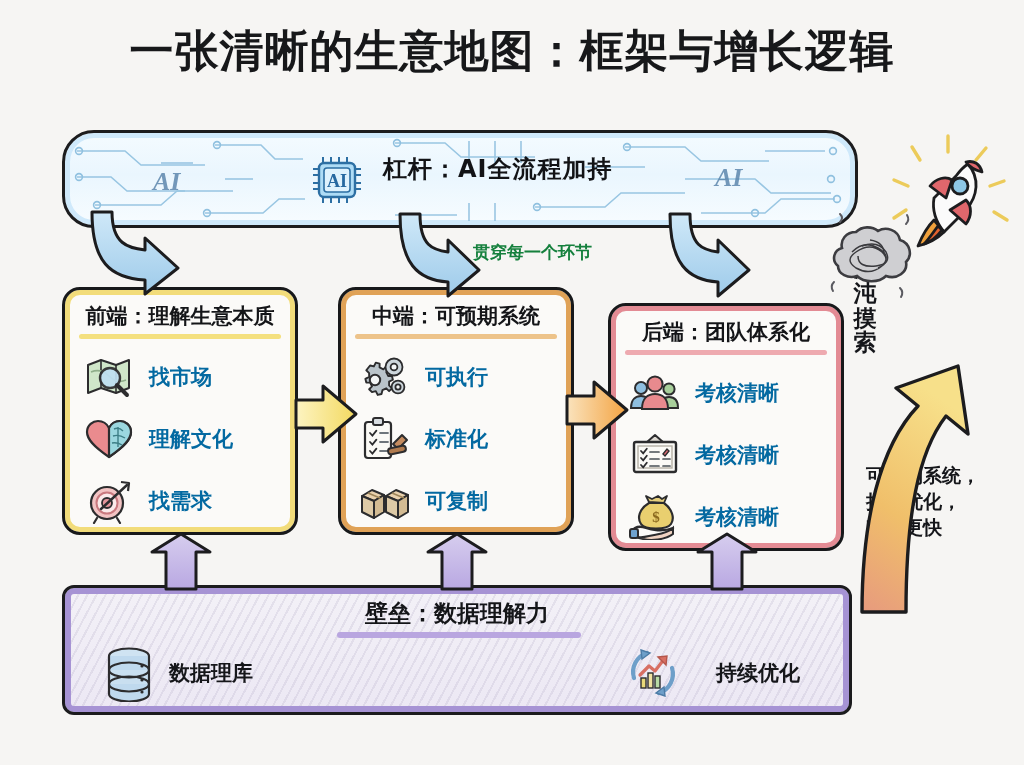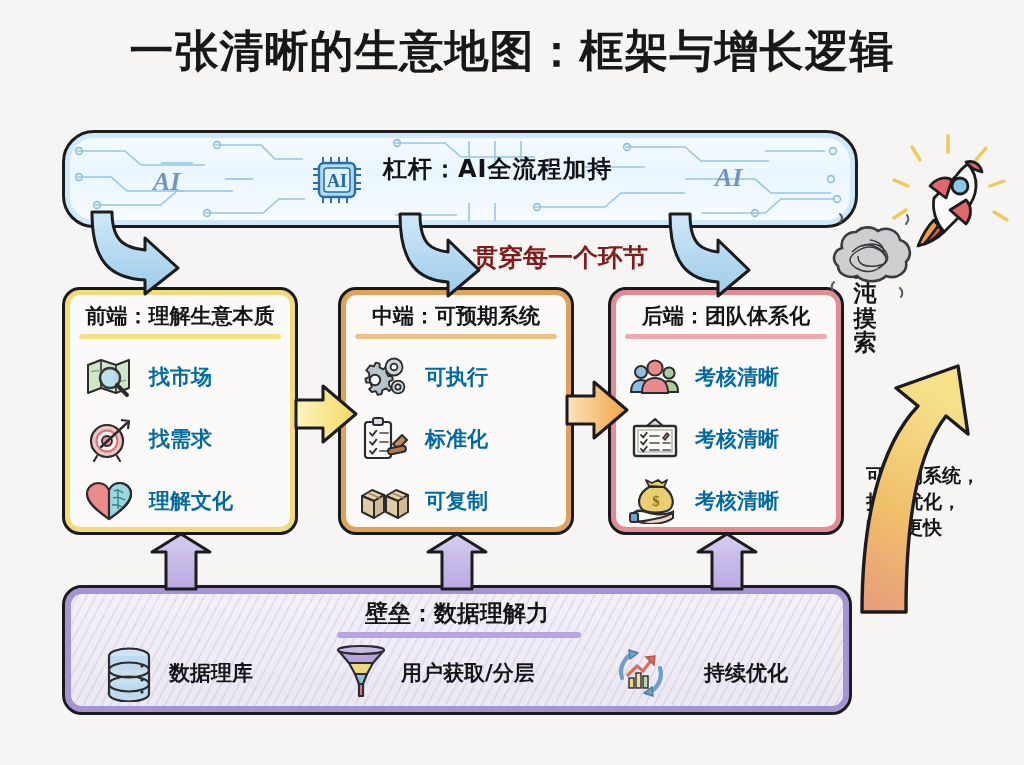--- a/index.html
+++ b/index.html
@@ -76,40 +76,40 @@
     top: 20px;
     width: 56px;
     height: 54px;
   }
 
   
   #pass-label {
     position: absolute;
     left: 473px;
     top: 241px;
-    font-size: 25px;
-    font-weight: bold;
-    color: #7f1d1d;
+    font-size: 17px;
+    font-weight: bold;
+    color: #15803d;
     white-space: nowrap;
   }
 
   
   .stage {
     position: absolute;
     top: 287px;
     width: 236px;
     height: 248px;
     border-radius: 18px;
     border: 3px solid #17181a;
     background: #fbfaf8;
     box-sizing: border-box;
   }
   #stage-1 { left: 62px;  box-shadow: inset 0 0 0 5px #f2dc7a; padding-left: 44px; }
   #stage-2 { left: 338px; box-shadow: inset 0 0 0 5px #e0a257; }
-  #stage-3 { left: 608px; box-shadow: inset 0 0 0 5px #e38b94; }
+  #stage-3 { left: 608px; box-shadow: inset 0 0 0 5px #e38b94; margin-top: 16px; }
 
   .stage-head {
     position: absolute;
     top: 12px;
     left: 0;
     width: 100%;
     text-align: center;
     font-size: 21px;
     font-weight: bold;
     color: #141518;
@@ -158,21 +158,21 @@
     white-space: nowrap;
   }
 
   
   #moat {
     position: absolute;
     left: 62px;
     top: 585px;
     width: 790px;
     height: 130px;
-    border-radius: 20px;
+    border-radius: 12px;
     border: 3px solid #1b1b1d;
     background:
       repeating-linear-gradient(118deg, rgba(255,255,255,0) 0 6px, rgba(150,140,175,.16) 6px 8px),
       linear-gradient(180deg, #f3f1f7 0%, #ece8f4 100%);
     box-shadow: inset 0 0 0 6px #a693d4;
     overflow: hidden;
     box-sizing: border-box;
     padding-left: 16px;
   }
   #moat-head {
@@ -196,21 +196,21 @@
   }
   .moat-item {
     position: absolute;
     display: flex;
     align-items: center;
     gap: 12px;
     top: 56px;
   }
   #moat-item-0 { left: 36px; }
   #moat-item-1 { left: 268px; }
-  #moat-item-2 { left: 548px; gap: 35px; }
+  #moat-item-2 { left: 560px; gap: 35px; }
   .moat-icon {
     width: 56px;
     height: 58px;
     flex: 0 0 56px;
     display: flex;
     align-items: center;
     justify-content: center;
   }
   .moat-label {
     font-size: 21px;
@@ -328,44 +328,44 @@
             <path d="M8 18 Q18 14 26 22 Q34 30 43 26" stroke="#8fae8a" stroke-width="1.6" fill="none"></path>
             <circle cx="27" cy="24" r="10" fill="#bfe0f2" stroke="#2c2c2e" stroke-width="2.4" opacity=".92"></circle>
             <path d="M34 31 L44 41" stroke="#2c2c2e" stroke-width="4" stroke-linecap="round"></path>
           </svg>
         </span>
         <span class="row-label">找市场</span>
       </div>
       <div class="row">
         <span class="row-icon">
           <svg viewBox="0 0 52 46" width="52" height="46">
-            <circle cx="24" cy="25" r="16" fill="#f2c3c3" stroke="#2c2c2e" stroke-width="2.2"></circle>
-            <circle cx="24" cy="25" r="10.5" fill="#fbeaea" stroke="#c9797f" stroke-width="2"></circle>
-            <circle cx="24" cy="25" r="5" fill="#e4959b" stroke="#2c2c2e" stroke-width="1.8"></circle>
-            <path d="M14 40 L11 45 M34 40 L37 45" stroke="#2c2c2e" stroke-width="2.2" stroke-linecap="round"></path>
-            <path d="M18 31 L44 7" stroke="#2c2c2e" stroke-width="2.4" stroke-linecap="round"></path>
-            <path d="M38 4 L46 5 L45 13" fill="none" stroke="#2c2c2e" stroke-width="2.2" stroke-linejoin="round"></path>
-          </svg>
-        </span>
-        <span class="row-label">找需求</span>
-      </div>
-      <div class="row">
-        <span class="row-icon">
-          <svg viewBox="0 0 52 46" width="52" height="46">
             <path d="M26 41 C10 30 4 23 4 16 C4 9 10 5 15 5 C20 5 24 8 26 12 C28 8 32 5 37 5 C42 5 48 9 48 16 C48 23 42 30 26 41 Z" fill="#ea8b8e" stroke="#2c2c2e" stroke-width="2.2" stroke-linejoin="round"></path>
             <path d="M26 12 C28 8 32 5 37 5 C42 5 48 9 48 16 C48 23 42 30 26 41 Z" fill="#9bd7df" stroke="#2c2c2e" stroke-width="2.2" stroke-linejoin="round"></path>
             <g stroke="#3d7e86" stroke-width="1.4" fill="none">
               <path d="M31 13 Q36 11 40 15"></path>
               <path d="M30 20 Q36 18 42 22"></path>
               <path d="M29 27 Q34 26 39 29"></path>
               <path d="M35 11 V31"></path>
             </g>
           </svg>
         </span>
         <span class="row-label">理解文化</span>
+      </div>
+      <div class="row">
+        <span class="row-icon">
+          <svg viewBox="0 0 52 46" width="52" height="46">
+            <circle cx="24" cy="25" r="16" fill="#f2c3c3" stroke="#2c2c2e" stroke-width="2.2"></circle>
+            <circle cx="24" cy="25" r="10.5" fill="#fbeaea" stroke="#c9797f" stroke-width="2"></circle>
+            <circle cx="24" cy="25" r="5" fill="#e4959b" stroke="#2c2c2e" stroke-width="1.8"></circle>
+            <path d="M14 40 L11 45 M34 40 L37 45" stroke="#2c2c2e" stroke-width="2.2" stroke-linecap="round"></path>
+            <path d="M18 31 L44 7" stroke="#2c2c2e" stroke-width="2.4" stroke-linecap="round"></path>
+            <path d="M38 4 L46 5 L45 13" fill="none" stroke="#2c2c2e" stroke-width="2.2" stroke-linejoin="round"></path>
+          </svg>
+        </span>
+        <span class="row-label">找需求</span>
       </div>
     </div>
   </div>
 
   <div class="stage" id="stage-2">
     <div class="stage-head">中端：可预期系统</div>
     <div class="stage-rule"></div>
     <div class="stage-rows">
       <div class="row">
         <span class="row-icon">
@@ -495,34 +495,20 @@
           <g fill="#2c2c2e">
               <circle cx="41" cy="22" r="1.6"></circle>
               <circle cx="41" cy="36" r="1.6"></circle>
               <circle cx="41" cy="48" r="1.6"></circle>
             </g>
         </svg>
       </span>
       <span class="moat-label">数据理库</span>
     </div>
 
-    <div class="moat-item" id="moat-item-1">
-      <span class="moat-icon">
-        <svg viewBox="0 0 56 58" width="56" height="58">
-          <g stroke="#2c2c2e" stroke-width="2.2" stroke-linejoin="round">
-            <path d="M5 6 H51 L40 19 H16 Z" fill="#b7a4dd"></path>
-            <path d="M16 19 H40 L34 30 H22 Z" fill="#e9d97a"></path>
-            <path d="M22 30 H34 L30 40 H26 Z" fill="#8fc3e2"></path>
-            <path d="M26 40 H30 L30 52 H26 Z" fill="#e0847e"></path>
-          </g>
-          <ellipse cx="28" cy="6" rx="23" ry="4" fill="#c8b9e6" stroke="#2c2c2e" stroke-width="2.2"></ellipse>
-        </svg>
-      </span>
-      <span class="moat-label">用户获取/分层</span>
-    </div>
 
     <div class="moat-item" id="moat-item-2">
       <span class="moat-icon">
         <svg viewBox="0 0 56 58" width="56" height="58">
           <g fill="none" stroke="#6e9fc9" stroke-width="4.2" stroke-linecap="round">
             <path d="M9 34 A20 20 0 0 1 22 9"></path>
             <path d="M47 24 A20 20 0 0 1 34 49"></path>
           </g>
           <path d="M16 6 L25 9 L17 15 Z" fill="#6e9fc9" stroke="#4d7ca6" stroke-width="1.4"></path>
           <path d="M40 52 L31 49 L39 43 Z" fill="#6e9fc9" stroke="#4d7ca6" stroke-width="1.4"></path>

